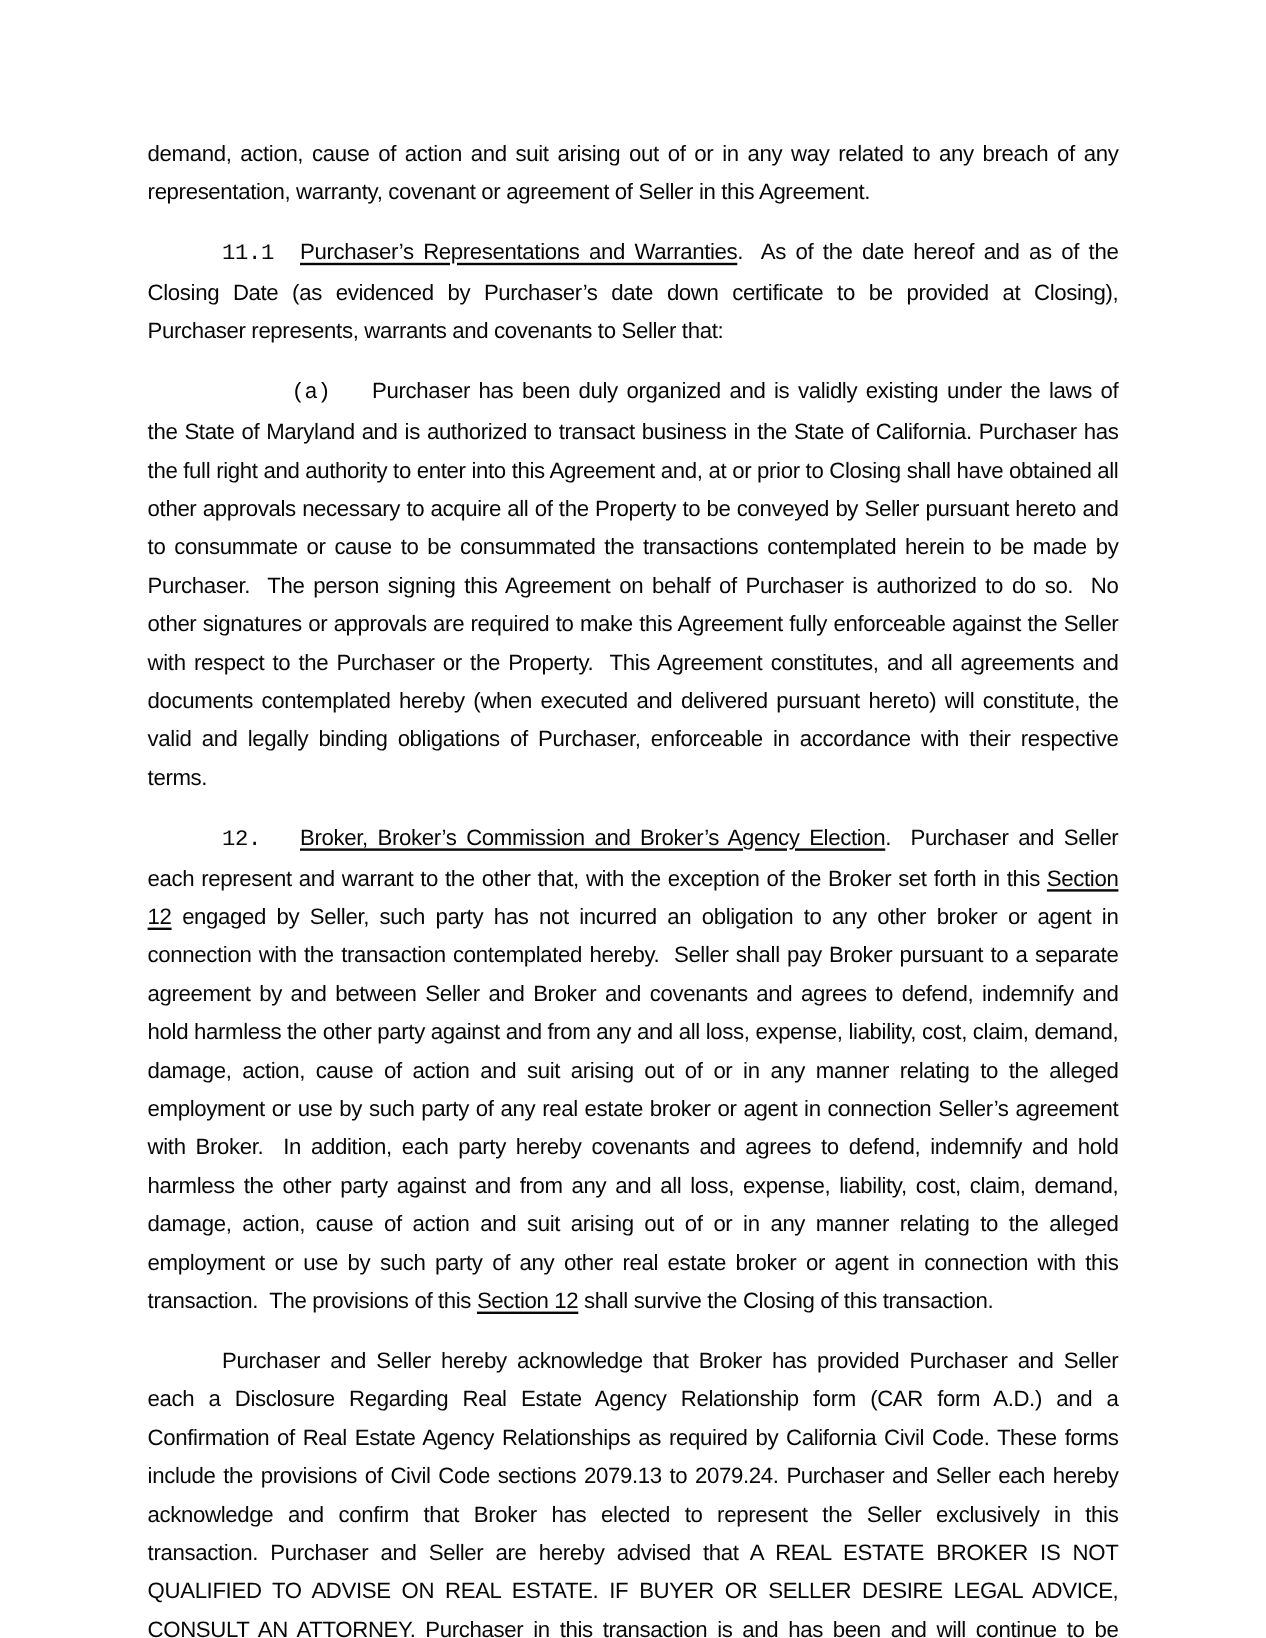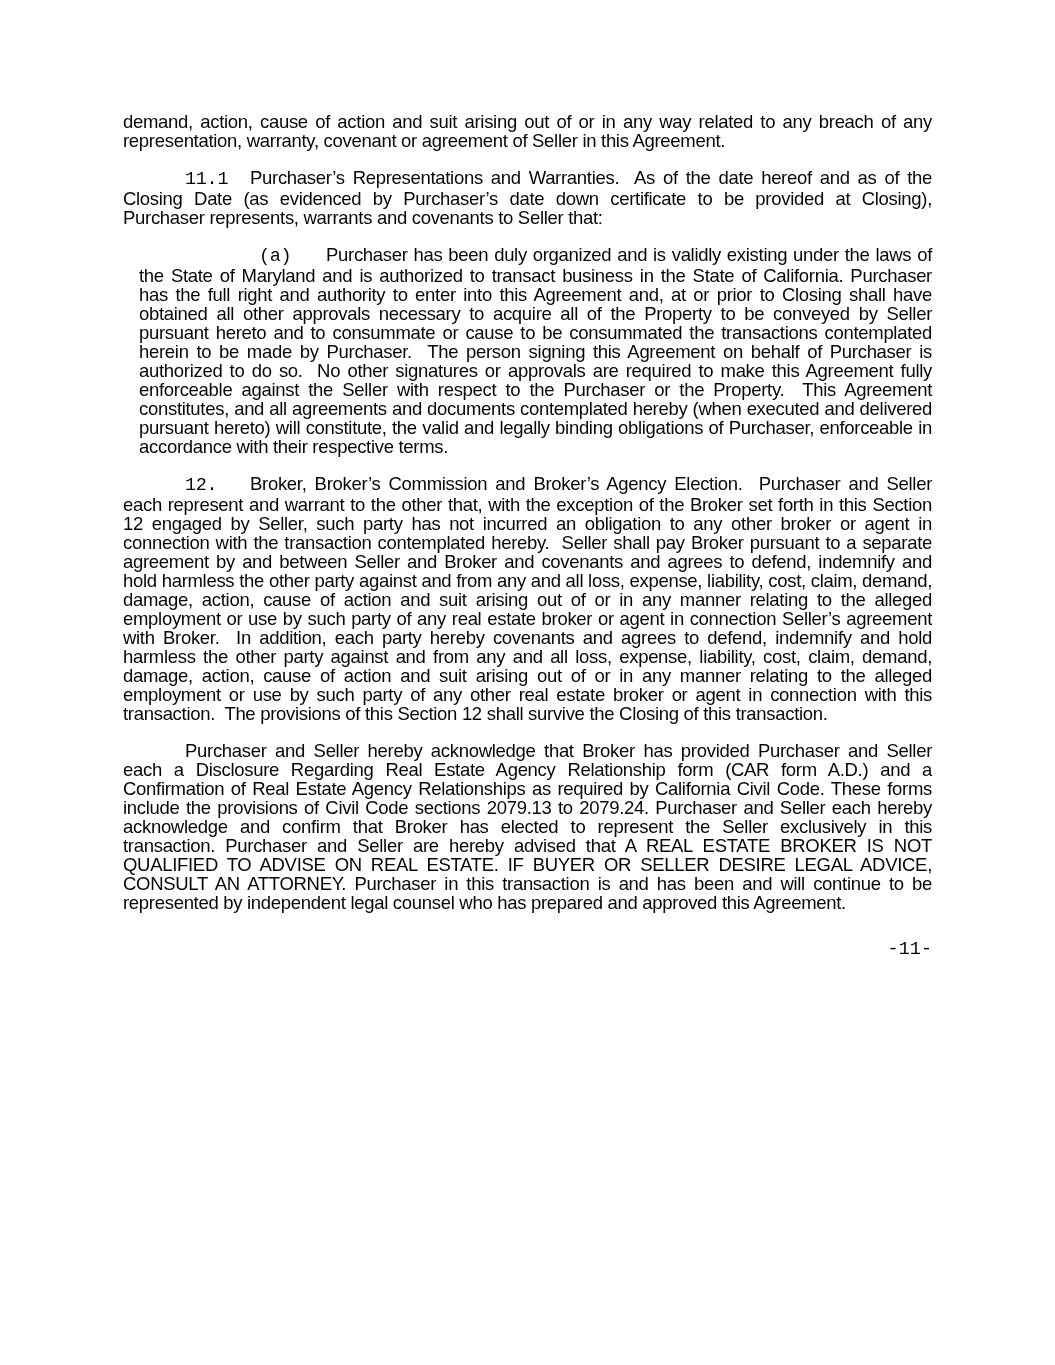--- a/index.html
+++ b/index.html
@@ -14,39 +14,40 @@
   }
   .page {
     box-sizing: border-box;
     width: 1055px;
     height: 1365px;
     background: #ffffff;
     color: #070707;
     padding: 112px 123px 0 123px;
     font-family: "Liberation Sans", "DejaVu Sans", sans-serif;
     font-size: 18.5px;
-    line-height: 19px;
+    line-height: 32px;
     letter-spacing: -0.3px;
   }
   .para {
     margin: 0 0 18px 0;
     text-align: justify;
   }
   .ind    { text-indent: 62px; }
-  .ind-a  { text-indent: 120px; margin-left: 16px; }
+  .ind-a  { text-indent: 120px; }
   .num {
     display: inline-block;
     width: 65px;
     text-indent: 0;
     font-family: Liberation Mono, monospace;
   }
   .num-a {
     width: 67px;
   }
   .u {
+    text-decoration: underline;
     text-decoration-thickness: 2px;
     text-underline-offset: 3px;
   }
   .footer {
     margin-top: 28px;
     text-align: right;
     letter-spacing: 0;
     font-family: Liberation Mono, monospace;
   }
 </style>

